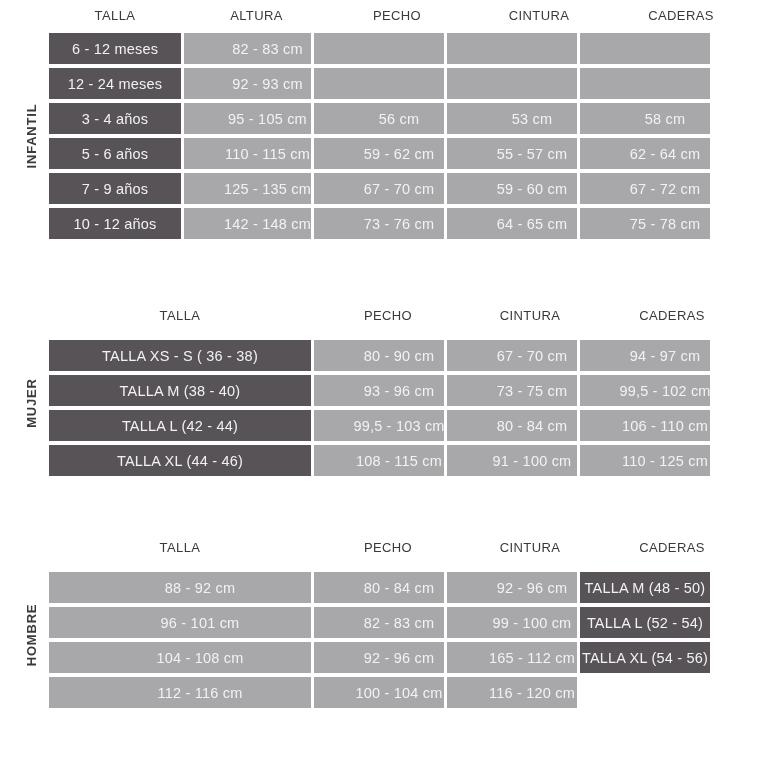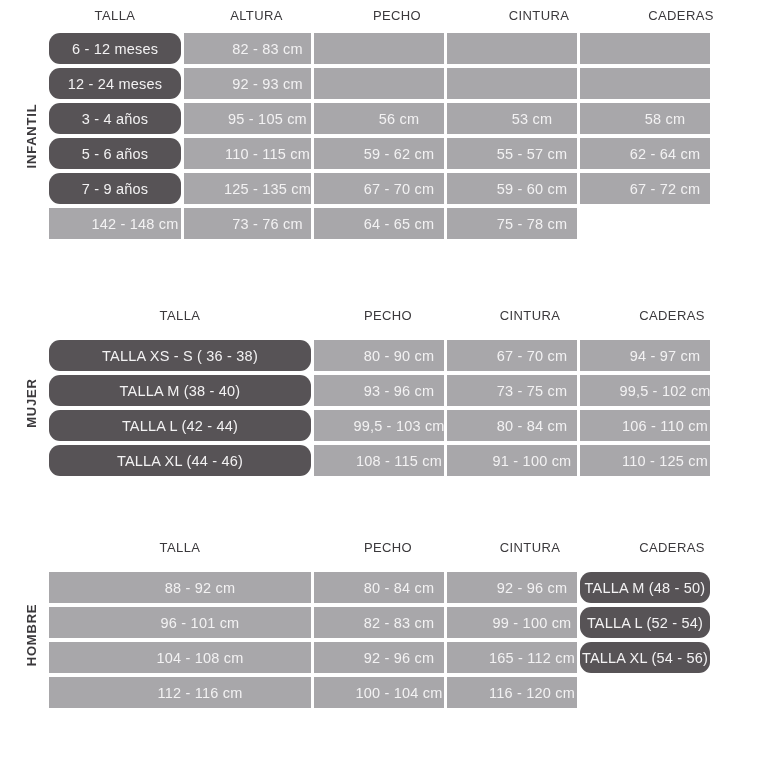--- a/index.html
+++ b/index.html
@@ -32,21 +32,21 @@
 
   .hdr-cell{
     text-align:center;font-size:13px;color:var(--hdr);
     letter-spacing:.4px;font-weight:400;
   }
   .cell{
     height:31px;display:flex;align-items:center;justify-content:center;
     font-size:14.5px;color:var(--celltext);letter-spacing:.2px;
     white-space:nowrap;
   }
-  .cell-dark{background:var(--dark);border-radius:11px;}
+  .cell-dark{background:var(--dark);}
   .cell-light{background:var(--light);padding-left:40px;}
 
   .v-label{
     position:absolute;left:-18px;
     transform:translate(-50%,-50%) rotate(-90deg);
     font-size:13px;font-weight:700;color:var(--hdr);
     letter-spacing:.8px;white-space:nowrap;
   }
   .sec-infantil .v-label{top:132px;}
   .sec-mujer .v-label{top:99px;}
@@ -85,20 +85,21 @@
         <div class="cell cell-dark">5 - 6 años</div>
         <div class="cell cell-light">110 - 115 cm</div>
         <div class="cell cell-light">59 - 62 cm</div>
         <div class="cell cell-light">55 - 57 cm</div>
         <div class="cell cell-light">62 - 64 cm</div>
         <div class="cell cell-dark">7 - 9 años</div>
         <div class="cell cell-light">125 - 135 cm</div>
         <div class="cell cell-light">67 - 70 cm</div>
         <div class="cell cell-light">59 - 60 cm</div>
         <div class="cell cell-light">67 - 72 cm</div>
+        <div class="cell cell-dark">10 - 12 años</div>
         <div class="cell cell-light">142 - 148 cm</div>
         <div class="cell cell-light">73 - 76 cm</div>
         <div class="cell cell-light">64 - 65 cm</div>
         <div class="cell cell-light">75 - 78 cm</div>
       </div>
   </div>
 
   <div class="section sec-mujer">
     <div class="v-label">MUJER</div>
     <div class="hdr-row">

